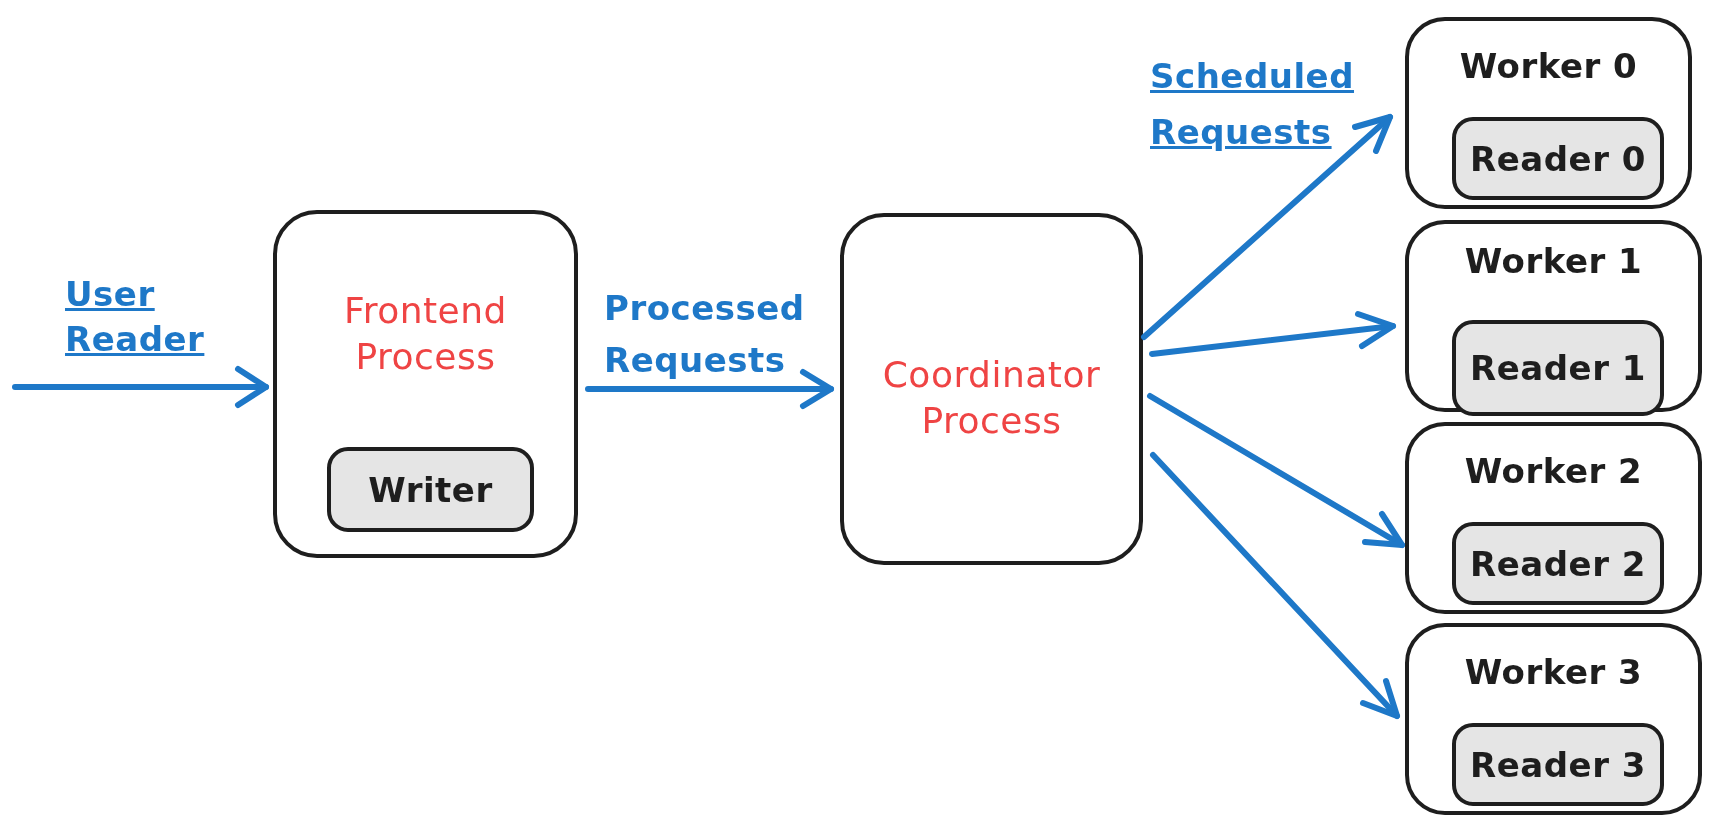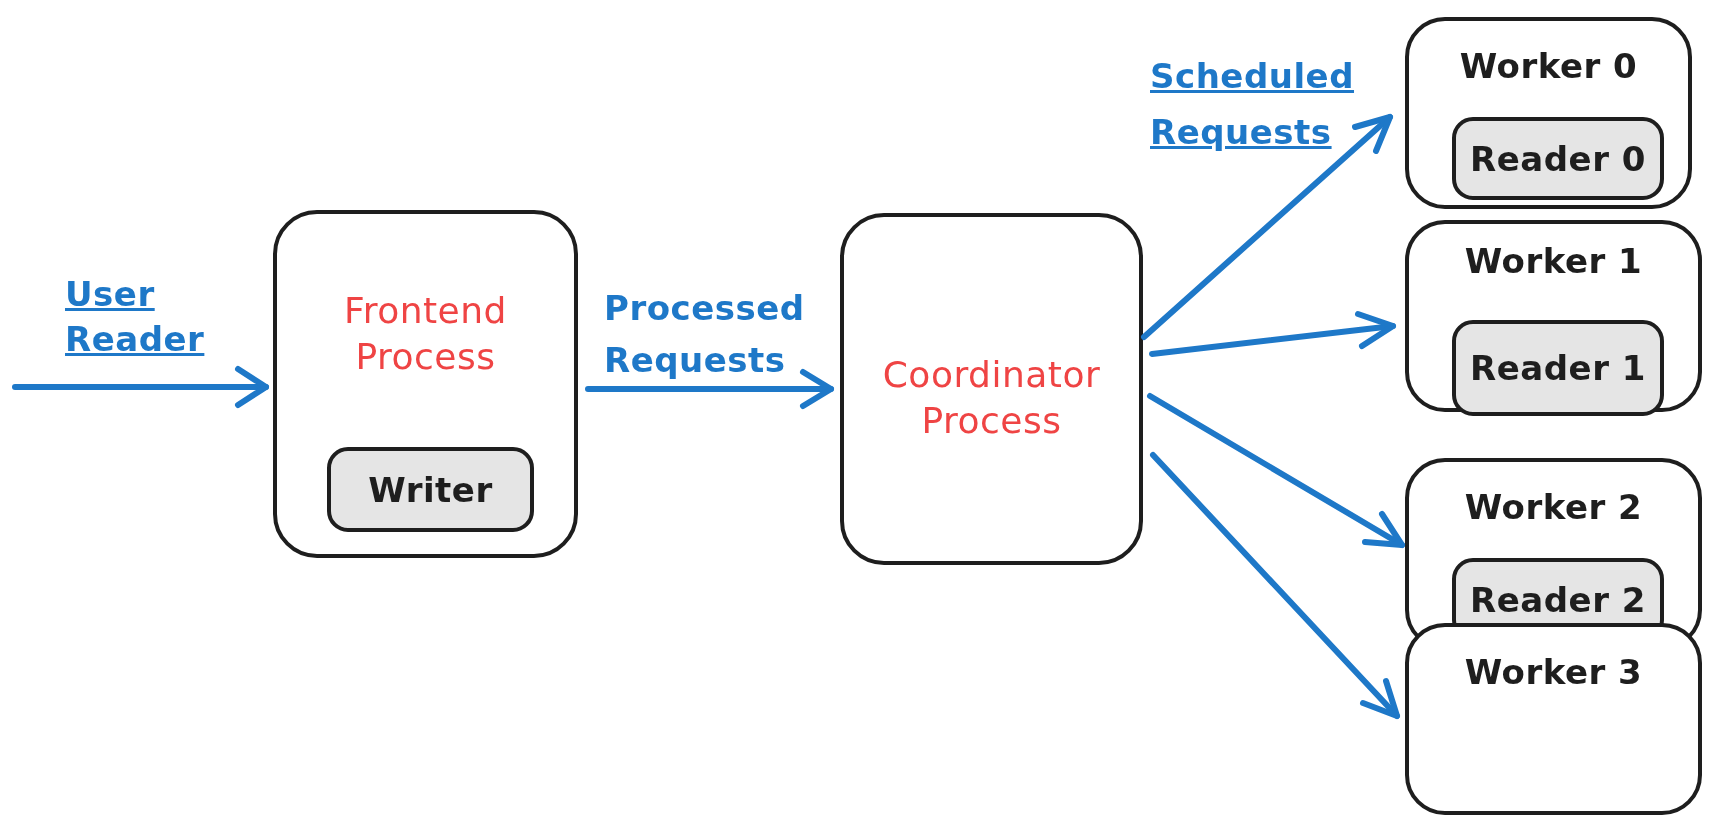--- a/index.html
+++ b/index.html
@@ -144,29 +144,32 @@
     </div>
   </div>
 
   <div class="worker-box" style="left:1405px; top:220px; width:297px; height:192px;">
     <div class="worker-title" style="top:16px;">Worker 1</div>
     <div class="inner-box" style="left:43px; top:96px; width:212px; height:96px;">
       <span class="inner-label">Reader 1</span>
     </div>
   </div>
 
-  <div class="worker-box" style="left:1405px; top:422px; width:297px; height:192px;margin-top:36px;">
+  <div class="worker-box" style="left:1405px; top:422px; width:297px; height:192px;">
     <div class="worker-title" style="top:24px;">Worker 2</div>
     <div class="inner-box" style="left:43px; top:96px; width:212px; height:83px;">
       <span class="inner-label">Reader 2</span>
     </div>
   </div>
 
   <div class="worker-box" style="left:1405px; top:623px; width:297px; height:192px;">
     <div class="worker-title" style="top:24px;">Worker 3</div>
+    <div class="inner-box" style="left:43px; top:96px; width:212px; height:83px;">
+      <span class="inner-label">Reader 3</span>
+    </div>
   </div>
 
   <svg id="arrow-layer" width="1723" height="837" viewBox="0 0 1723 837">
 
     <g>
       <line class="arrow-stroke" x1="15" y1="387" x2="266" y2="387"></line>
       <polyline class="arrow-stroke" points="238,369 266,387 238,405"></polyline>
     </g>
 
     <g>

